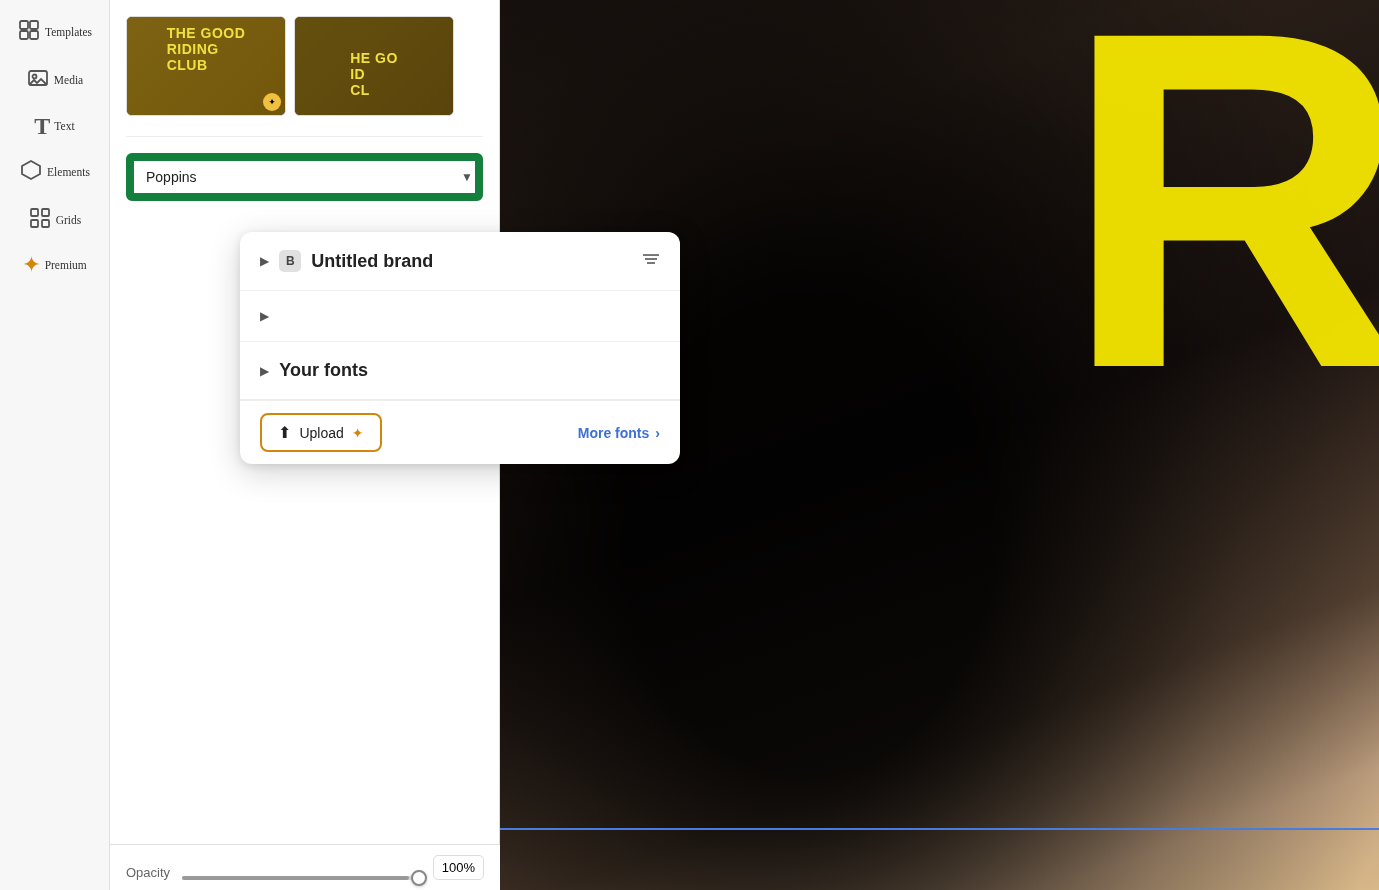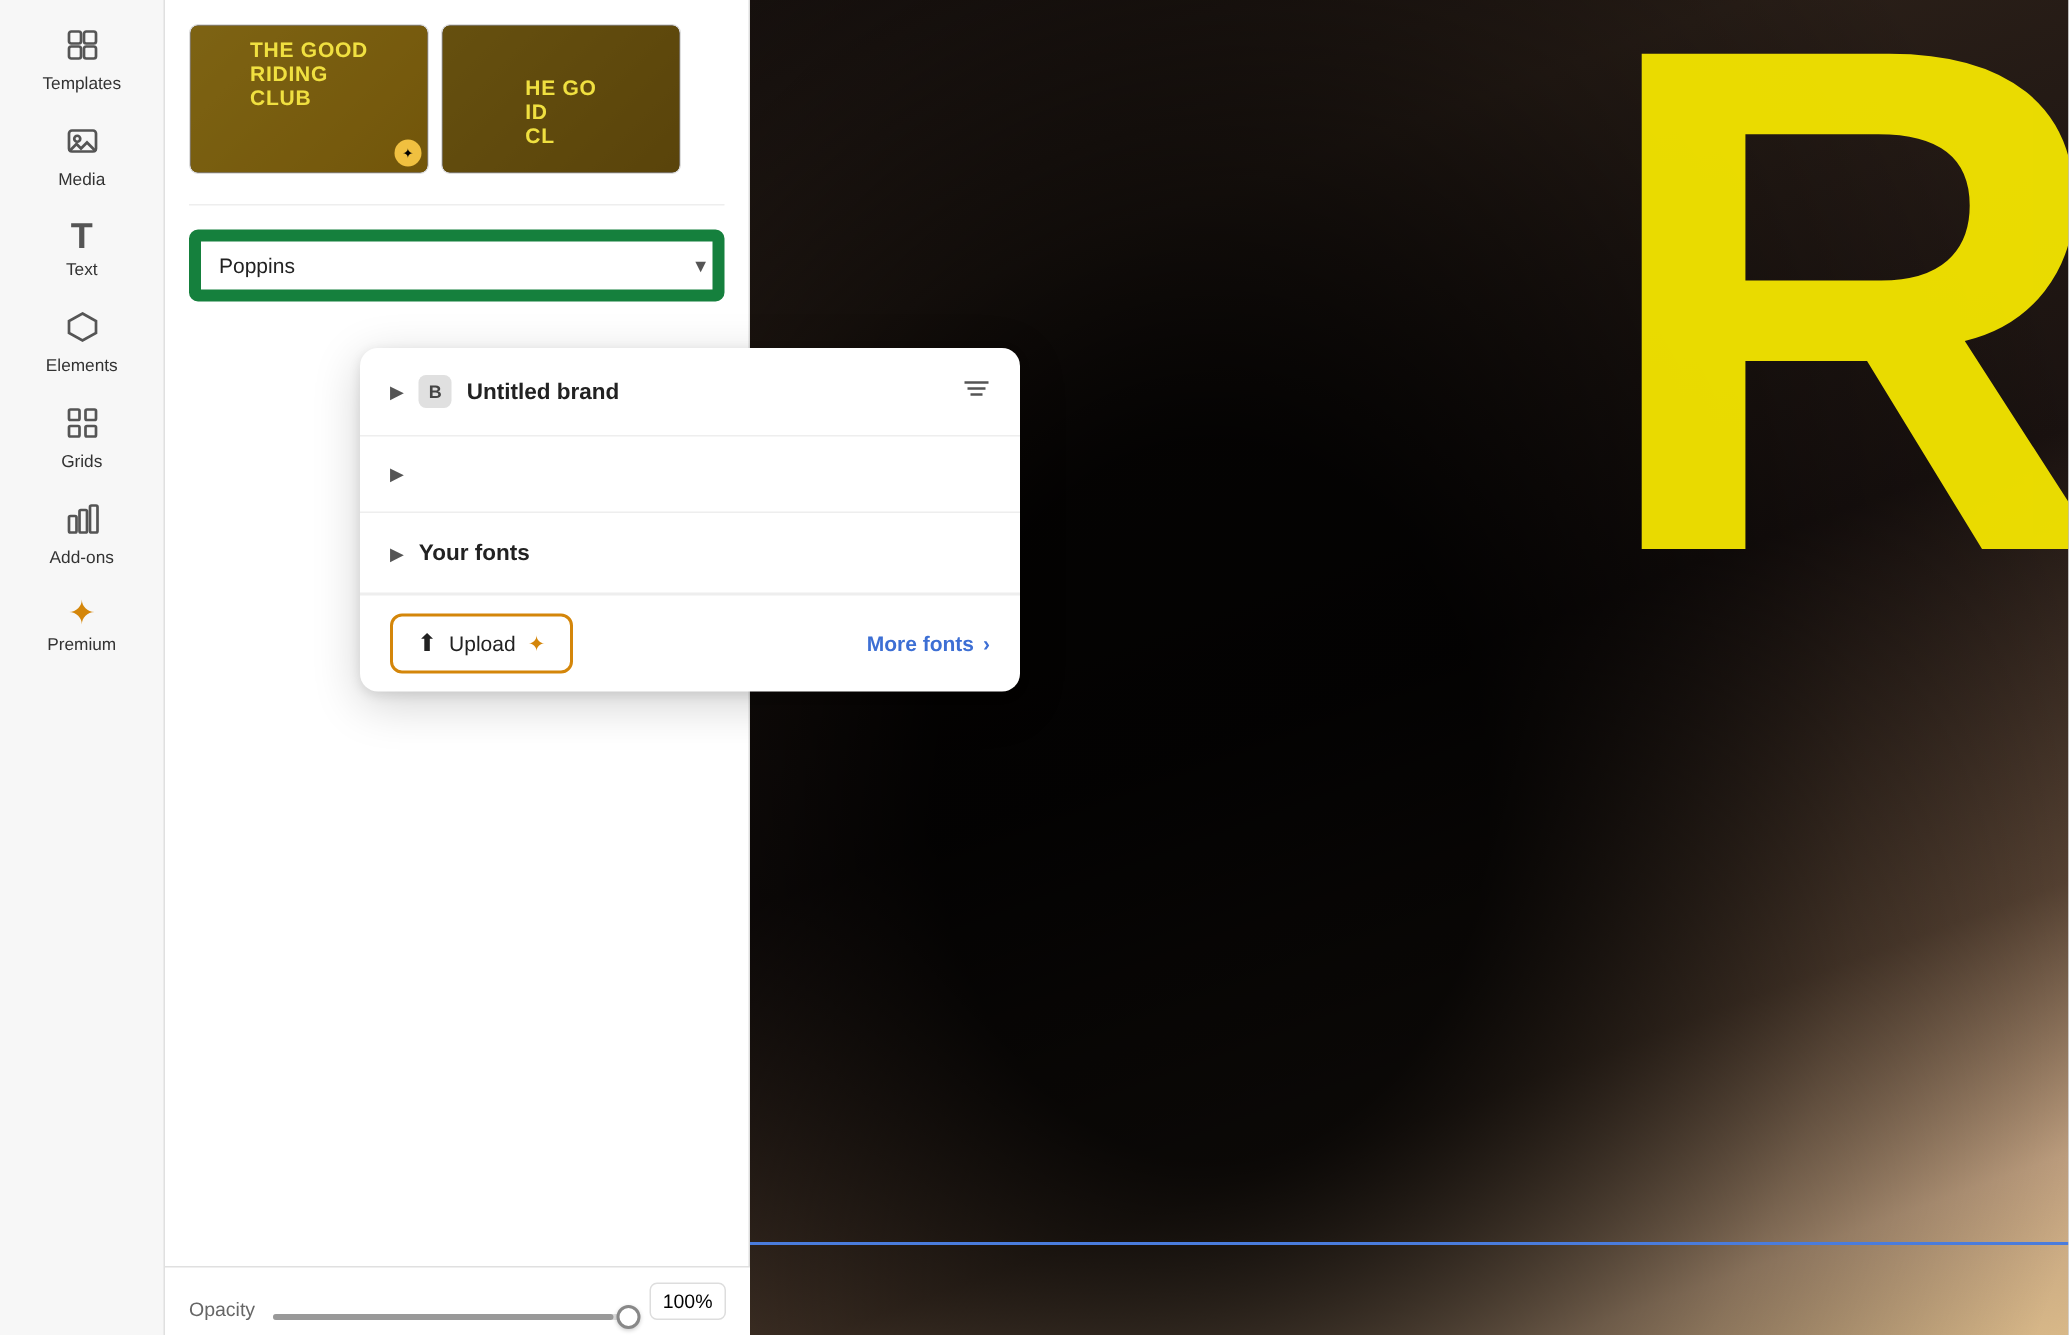--- a/index.html
+++ b/index.html
@@ -20,29 +20,30 @@
       display: flex;
       flex-direction: column;
       align-items: center;
       padding-top: 8px;
       gap: 0;
       z-index: 10;
       flex-shrink: 0;
     }
     .sidebar-item {
       display: flex;
-      flex-direction: column;
+      flex-direction: row;
       align-items: center;
       justify-content: center;
       padding: 10px 8px;
       cursor: pointer;
       border-radius: 8px;
       width: 90px;
       gap: 4px;
       color: #444;
+      font-family: Liberation Serif, serif;
     }
     .sidebar-item .icon {
       font-size: 22px;
       line-height: 1;
     }
     .sidebar-item .label {
       font-size: 11.5px;
       color: #333;
       text-align: center;
     }
@@ -175,21 +176,21 @@
       background: #e8e8e8;
       border-radius: 5px;
       display: flex;
       align-items: center;
       justify-content: center;
       font-size: 11px;
       font-weight: bold;
       color: #555;
     }
     .section-title {
-      font-size: 15px;
+      font-size: 18px;
       font-weight: 600;
       color: #222;
       flex: 1;
     }
     .filter-icon {
       font-size: 16px;
       color: #555;
       cursor: pointer;
     }
 
@@ -292,30 +293,20 @@
     <div class="sidebar-item">
       <span class="icon">
         <svg width="24" height="24" viewBox="0 0 24 24" fill="none" stroke="#555" stroke-width="1.8">
           <rect x="3" y="3" width="7" height="7" rx="1"></rect>
           <rect x="14" y="3" width="7" height="7" rx="1"></rect>
           <rect x="3" y="14" width="7" height="7" rx="1"></rect>
           <rect x="14" y="14" width="7" height="7" rx="1"></rect>
         </svg>
       </span>
       <span class="label">Grids</span>
-    </div>
-    <div class="sidebar-item">
-      <span class="icon">
-        <svg width="24" height="24" viewBox="0 0 24 24" fill="none" stroke="#555" stroke-width="1.8">
-          <rect x="3" y="10" width="5" height="11" rx="1"></rect>
-          <rect x="10" y="6" width="5" height="15" rx="1"></rect>
-          <rect x="17" y="3" width="5" height="18" rx="1"></rect>
-        </svg>
-      </span>
-      <span class="label">Add-ons</span>
     </div>
     <div class="sidebar-item">
       <span class="icon" style="font-size:22px;color:#d4860a;">✦</span>
       <span class="label">Premium</span>
     </div>
   </nav>
 
   <div class="left-panel" style="position:relative;">
 
     <div class="thumbnails-row">

